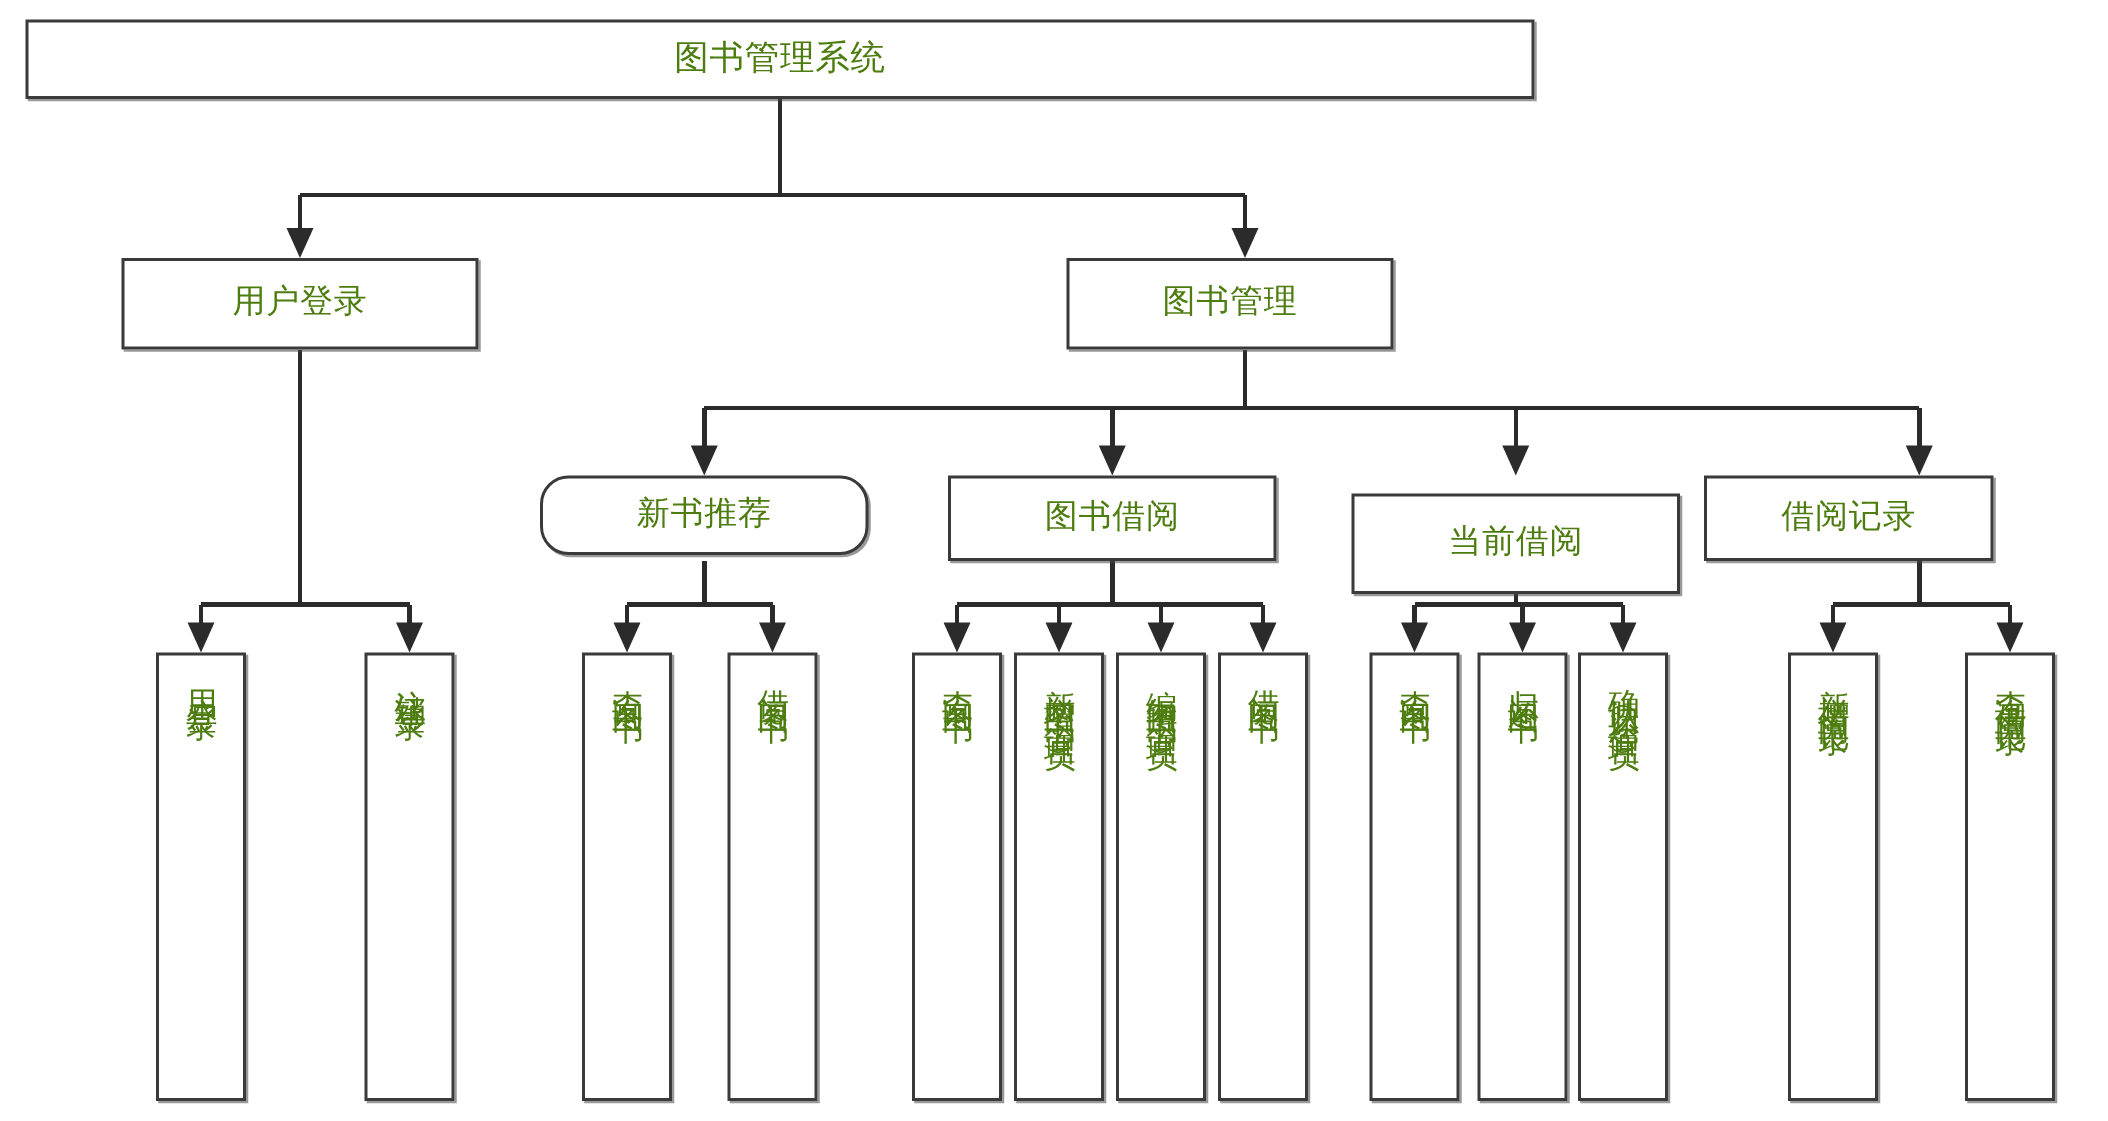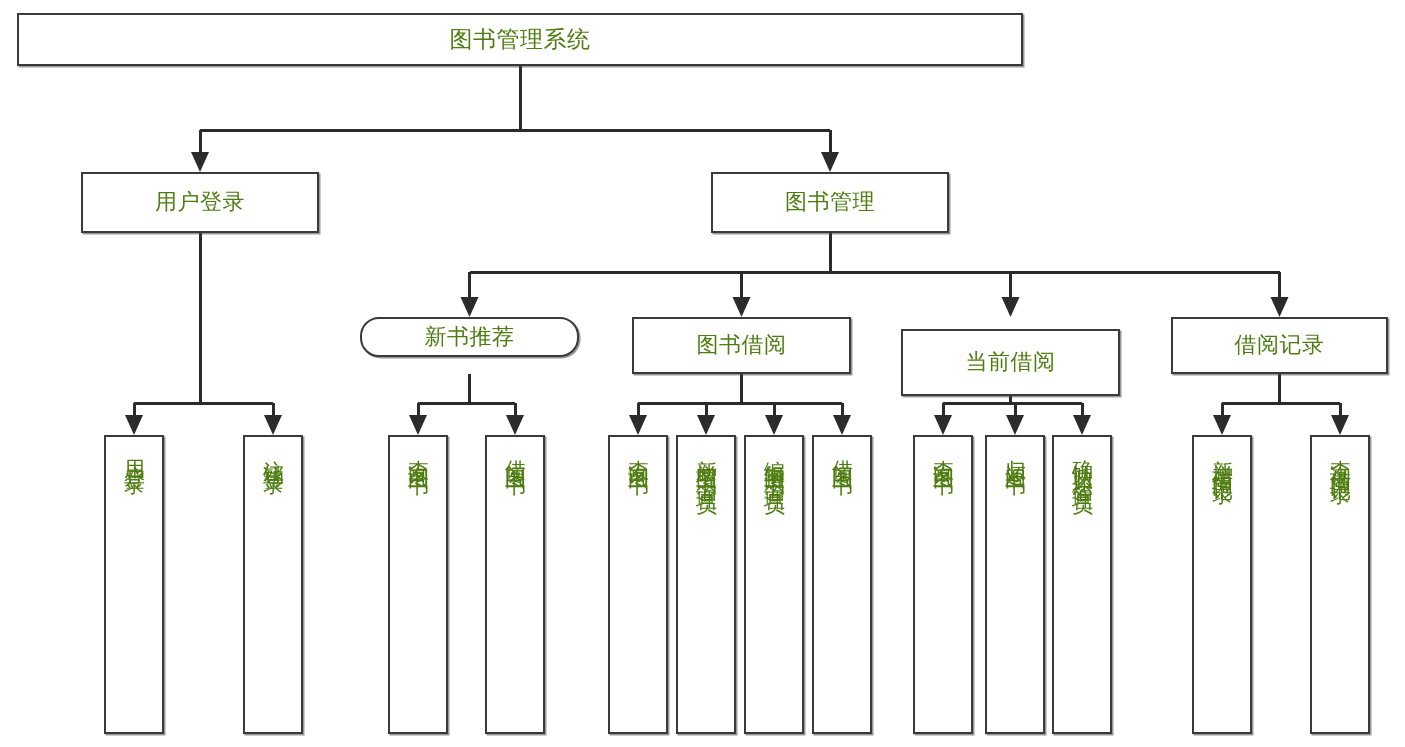--- a/index.html
+++ b/index.html
@@ -134,33 +134,33 @@
       <polygon points="1331,415 1349,415 1340,435" fill="#2b2b2b"></polygon>
     </svg>
 
   <div id="nodes">
       <div class="node horiz root" style="left: 17px; top: 13px; width: 1006px; height: 53px;">
         <span class="label">图书管理系统</span>
       </div>
       <div class="node horiz lvl1" style="left: 81px; top: 172px; width: 238px; height: 61px;">
         <span class="label">用户登录</span>
       </div>
-      <div class="node horiz lvl1" style="left: 711px; top: 172px; width: 238px; height: 61px;">
+      <div class="node horiz lvl1" style="left: 711px; top: 172px; width: 218px; height: 61px;">
         <span class="label">图书管理</span>
       </div>
-      <div class="node horiz lvl2" style="left: 360px; top: 317px; width: 219px; height: 40px; border-radius: 19px;">
+      <div class="node horiz lvl2" style="left: 360px; top: 317px; width: 219px; height: 53px; border-radius: 19px;">
         <span class="label">新书推荐</span>
       </div>
       <div class="node horiz lvl2" style="left: 632px; top: 317px; width: 219px; height: 57px;">
         <span class="label">图书借阅</span>
       </div>
       <div class="node horiz lvl2" style="left: 901px; top: 329px; width: 219px; height: 67px;">
         <span class="label">当前借阅</span>
       </div>
-      <div class="node horiz lvl2" style="left: 1171px; top: 317px; width: 217px; height: 57px;">
+      <div class="node horiz lvl2" style="left: 1136px; top: 317px; width: 193px; height: 57px;">
         <span class="label">借阅记录</span>
       </div>
       <div class="node vert leaf" style="left: 104px; top: 435px; width: 60px; height: 299px;">
         <span class="label">用户登录</span>
       </div>
       <div class="node vert leaf" style="left: 243px; top: 435px; width: 60px; height: 299px;">
         <span class="label">注销登录</span>
       </div>
       <div class="node vert leaf" style="left: 388px; top: 435px; width: 60px; height: 299px;">
         <span class="label">查询图书</span>

